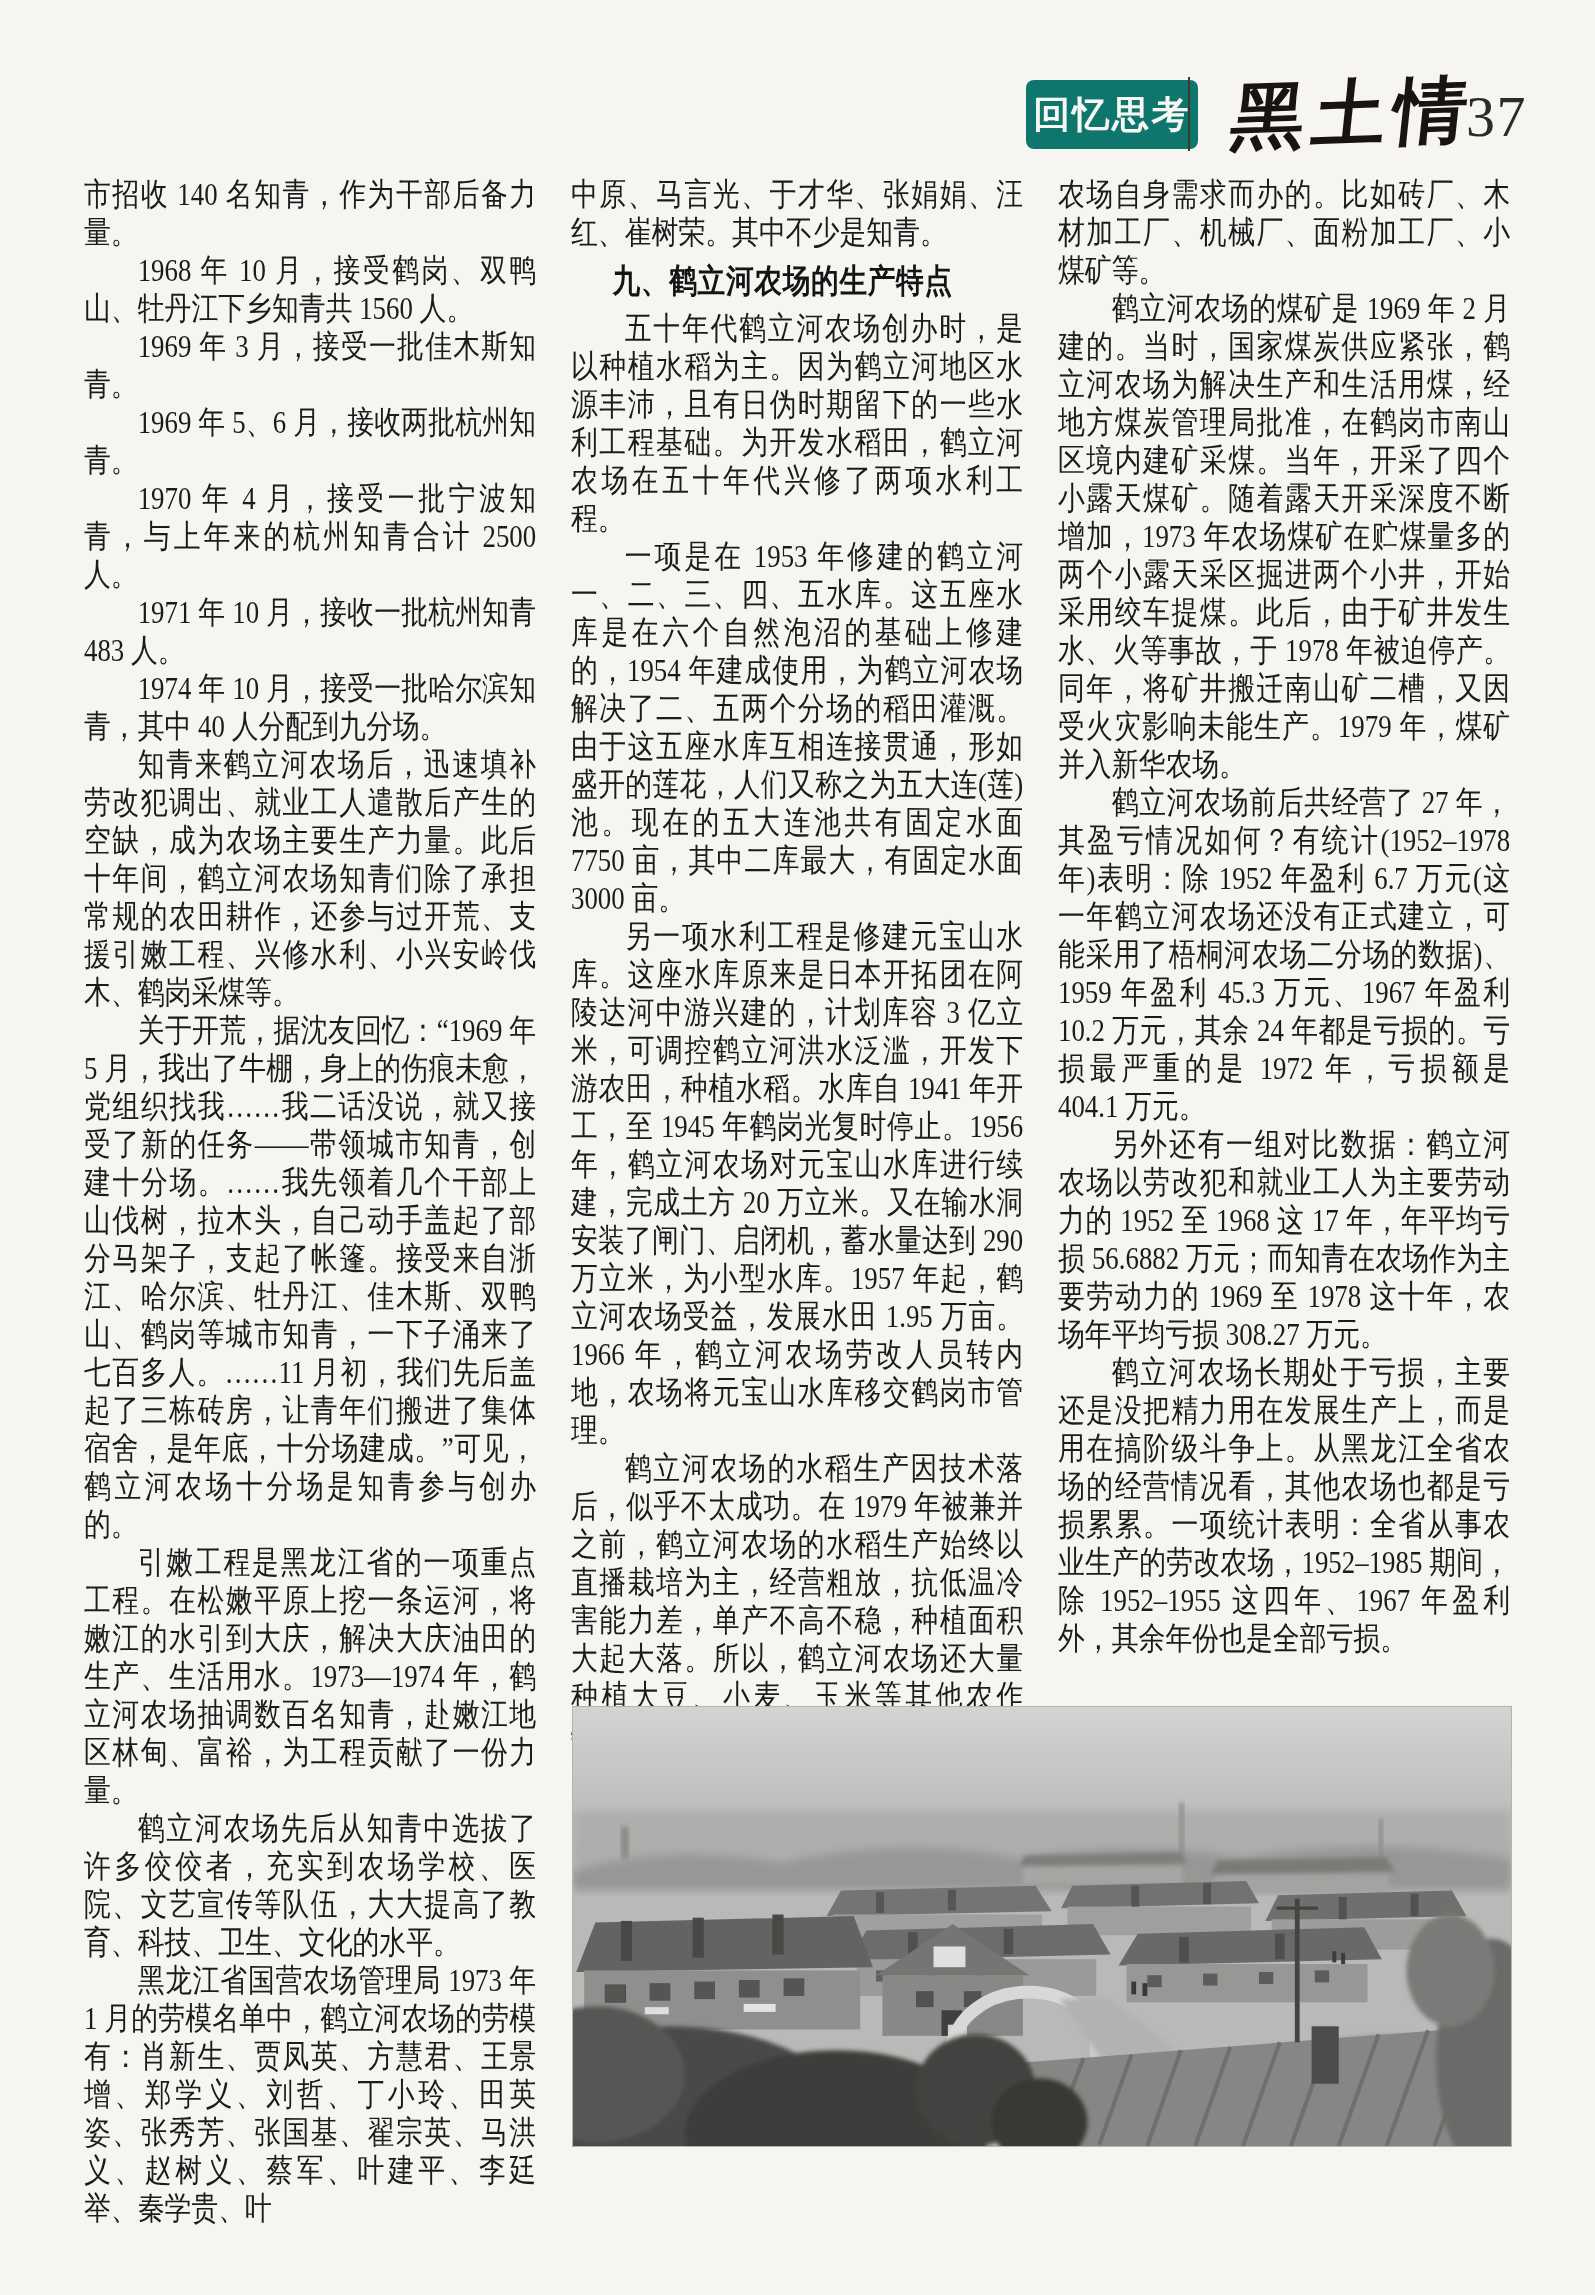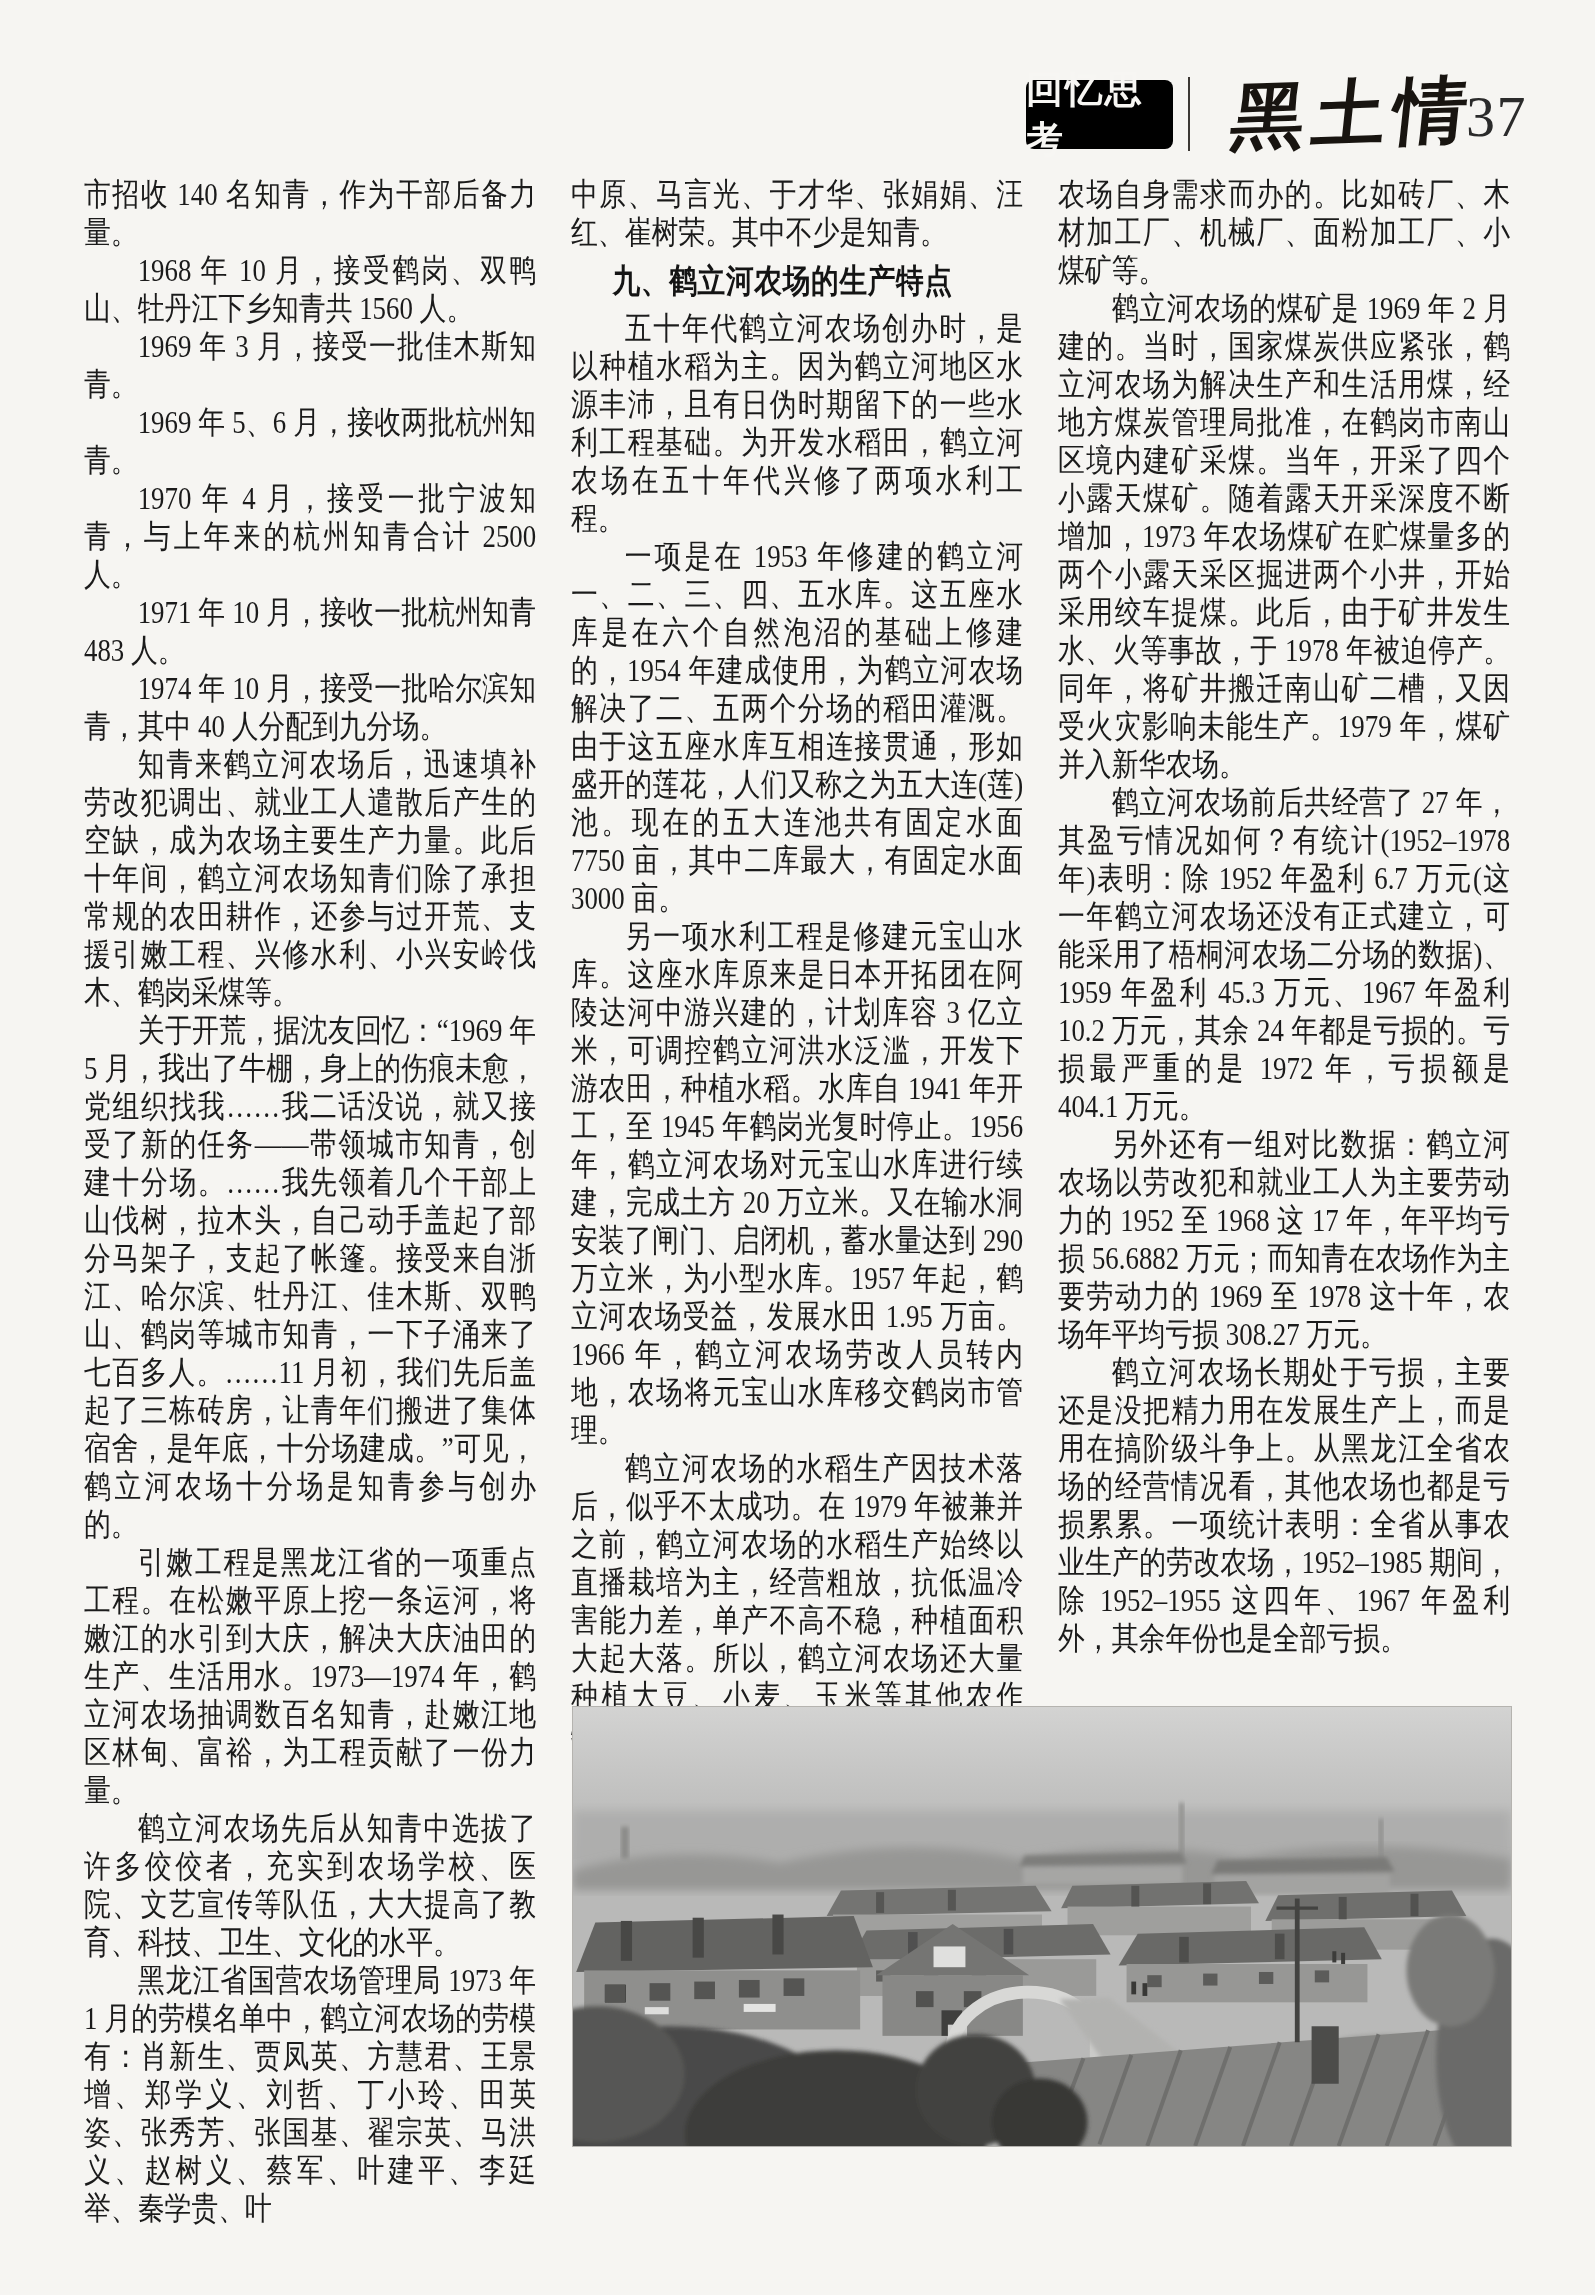--- a/index.html
+++ b/index.html
@@ -4,22 +4,22 @@
 <style>
   html,body{margin:0;padding:0;}
   body{
     width:1595px;height:2295px;position:relative;overflow:hidden;
     background:#f6f5f2;
     font-family:"Liberation Serif","DejaVu Serif",serif;
     color:#1b1b1b;
   }
   
   .section-tag{
-    position:absolute;left:1026px;top:80px;width:147px;height:69px;
-    background:#000000;border-radius:8px;
+    position:absolute;left:1026px;top:80px;width:172px;height:69px;
+    background:#0f766e;border-radius:8px;
     display:flex;align-items:center;justify-content:center;
     color:#f7f6f3;font-family:"Liberation Sans","DejaVu Sans",sans-serif;
     font-weight:bold;font-size:37px;letter-spacing:2.4px;
   }
   .header-rule{
     position:absolute;left:1188px;top:77px;width:2.4px;height:74px;background:#3c3834;
   }
   .logo{
     position:absolute;left:1232px;top:70px;width:263px;height:88px;
     font-size:73px;font-weight:bold;color:#181410;

